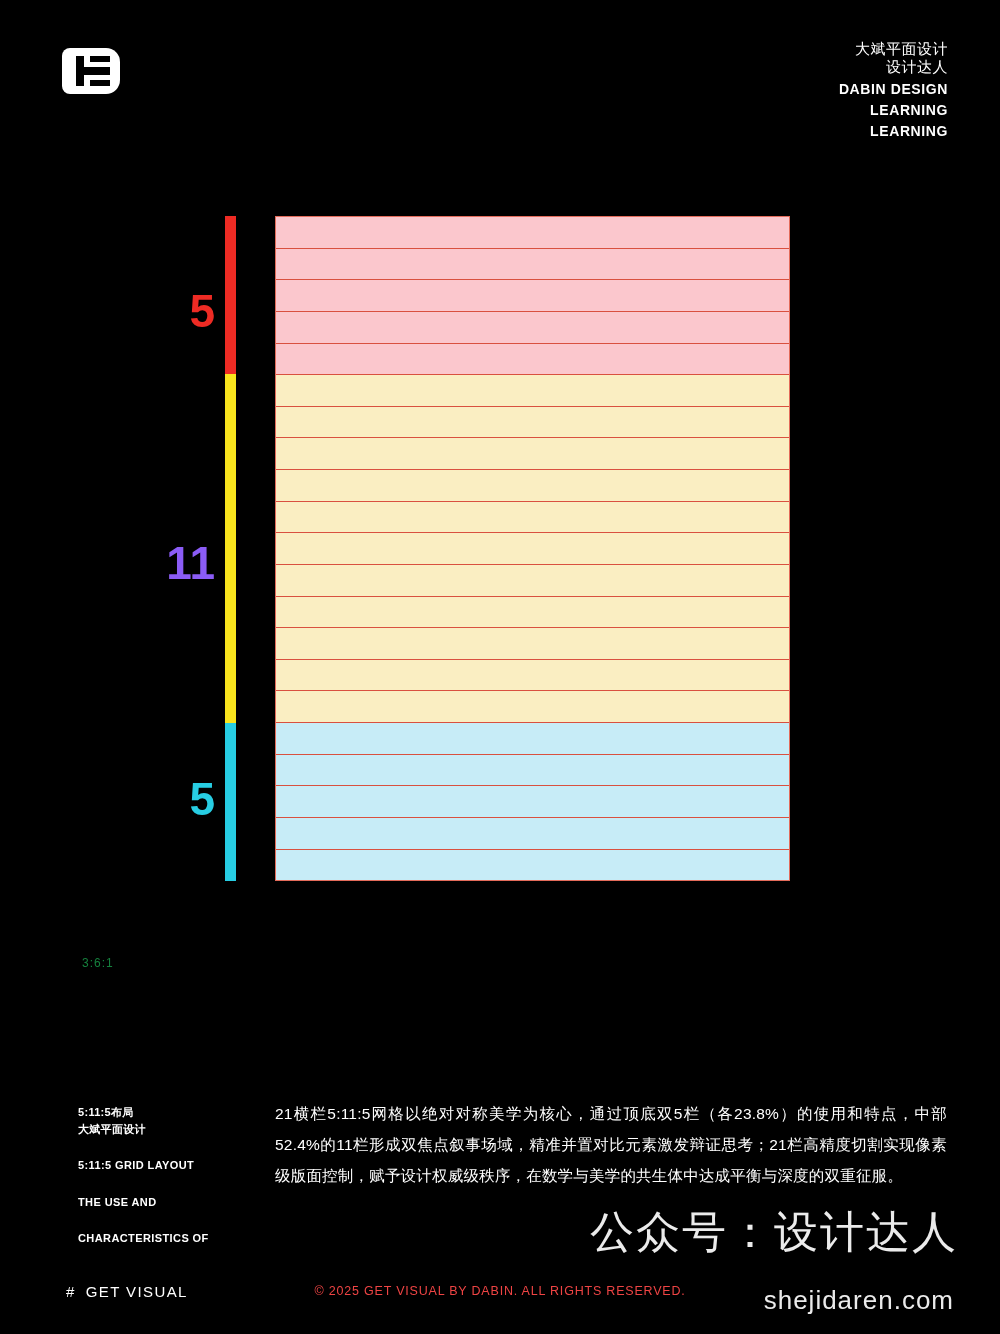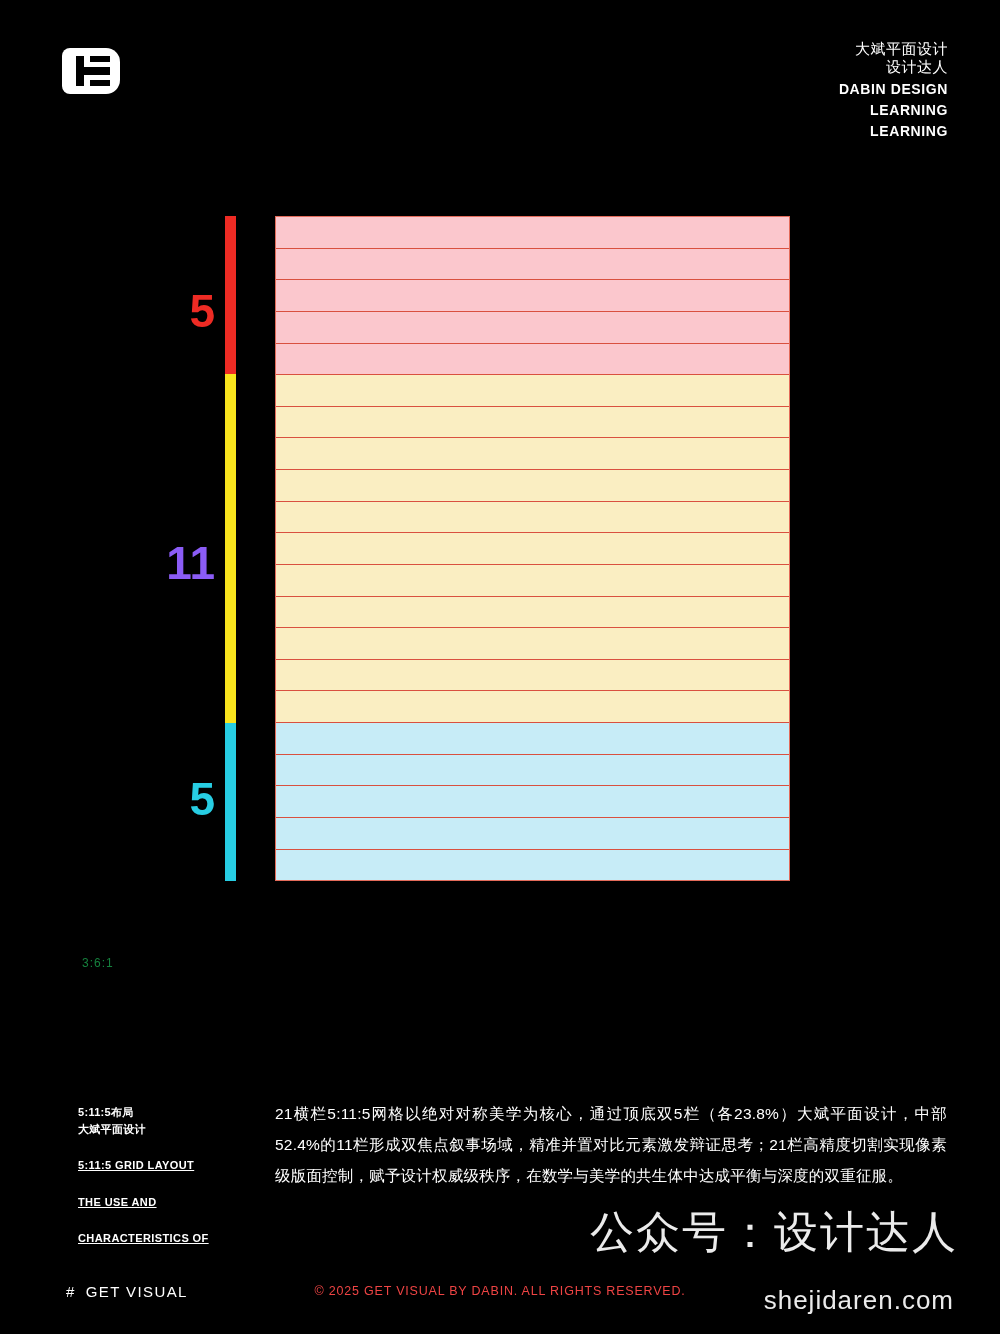--- a/index.html
+++ b/index.html
@@ -140,21 +140,20 @@
     line-height: 1.5;
     font-weight: 700;
     letter-spacing: 0.3px;
   }
   .side-caption .en {
     margin-top: 20px;
     font-size: 11px;
     line-height: 1.5;
     font-weight: 700;
     letter-spacing: 0.4px;
-    text-decoration: underline;
   }
 
   .body-copy {
     position: absolute;
     left: 275px; top: 1098px;
     width: 672px;
     font-size: 15.5px;
     line-height: 2.0;
     letter-spacing: 0.2px;
     text-align: justify;
@@ -261,21 +260,21 @@
 <div class="ratio">3:6:1</div>
 
 <div class="side-caption">
   <div class="cn">5:11:5布局</div>
   <div class="cn">大斌平面设计</div>
   <div class="en">5:11:5 GRID LAYOUT</div>
   <div class="en">THE USE AND</div>
   <div class="en">CHARACTERISTICS OF</div>
 </div>
 
-<div class="body-copy">21横栏5:11:5网格以绝对对称美学为核心，通过顶底双5栏（各23.8%）大斌平面设计，中部52.4%的11栏形成双焦点叙事场域，精准并置对比元素激发辩证思考；21栏高精度切割实现像素级版面控制，赋予设计权威级秩序，在数学与美学的共生体中达成平衡与深度的双重征服。</div>
+<div class="body-copy">21横栏5:11:5网格以绝对对称美学为核心，通过顶底双5栏（各23.8%）的使用和特点，中部52.4%的11栏形成双焦点叙事场域，精准并置对比元素激发辩证思考；21栏高精度切割实现像素级版面控制，赋予设计权威级秩序，在数学与美学的共生体中达成平衡与深度的双重征服。</div>
 
 <div class="footer-left">
   <span class="hash">#</span>
   <span>GET VISUAL</span>
 </div>
 <div class="footer-center">© 2025 GET VISUAL BY DABIN. ALL RIGHTS RESERVED.</div>
 
 <div class="wm-main">公众号：设计达人</div>
 <div class="wm-sub">shejidaren.com</div>
 

